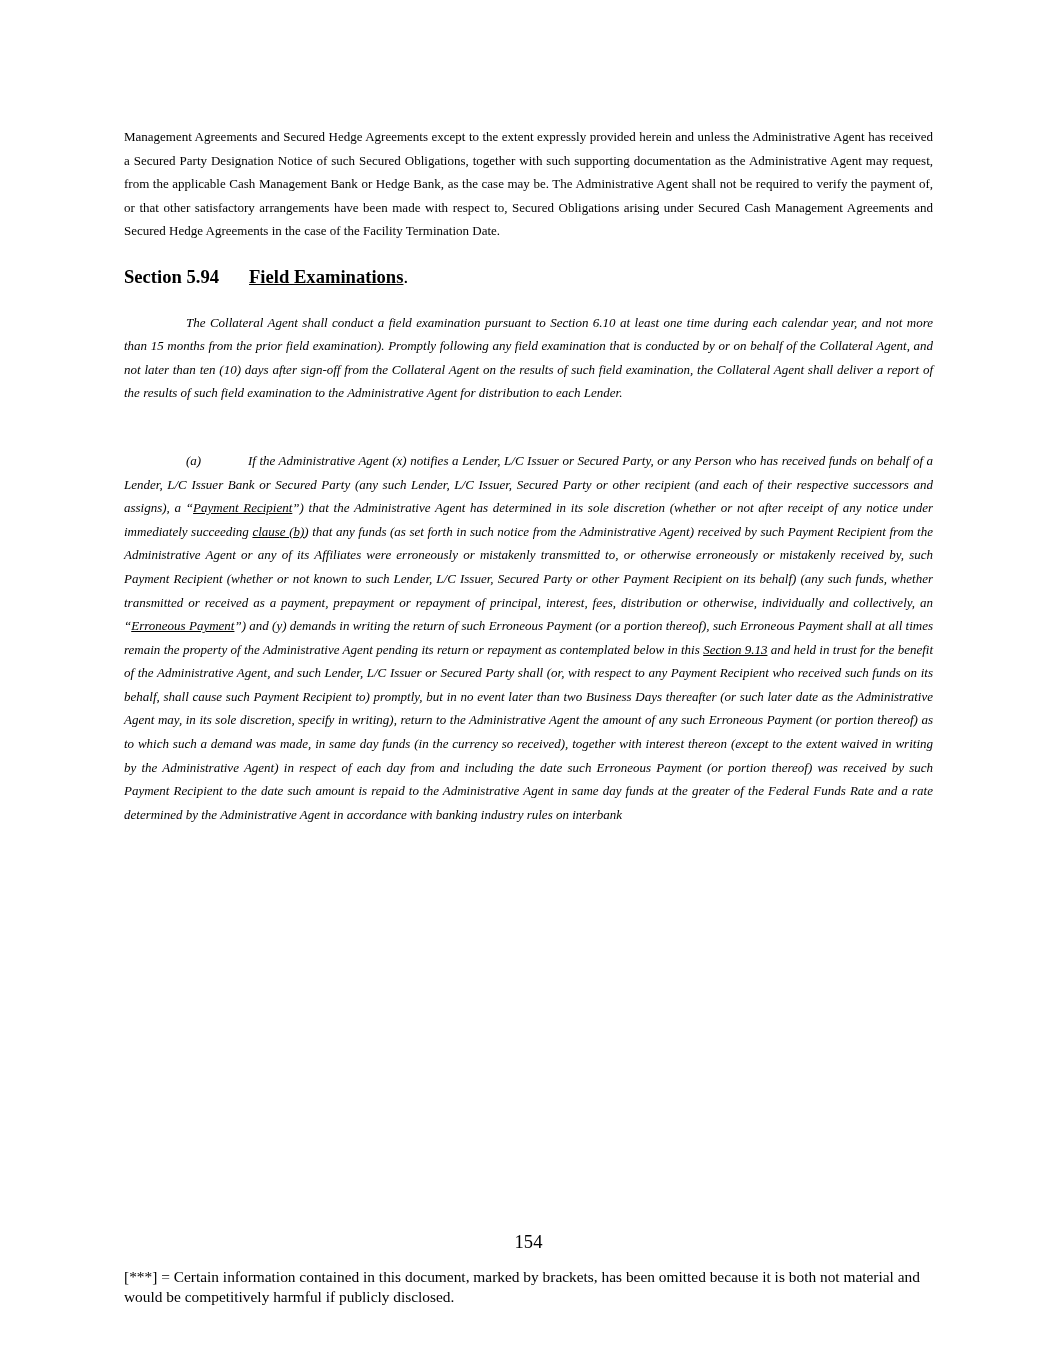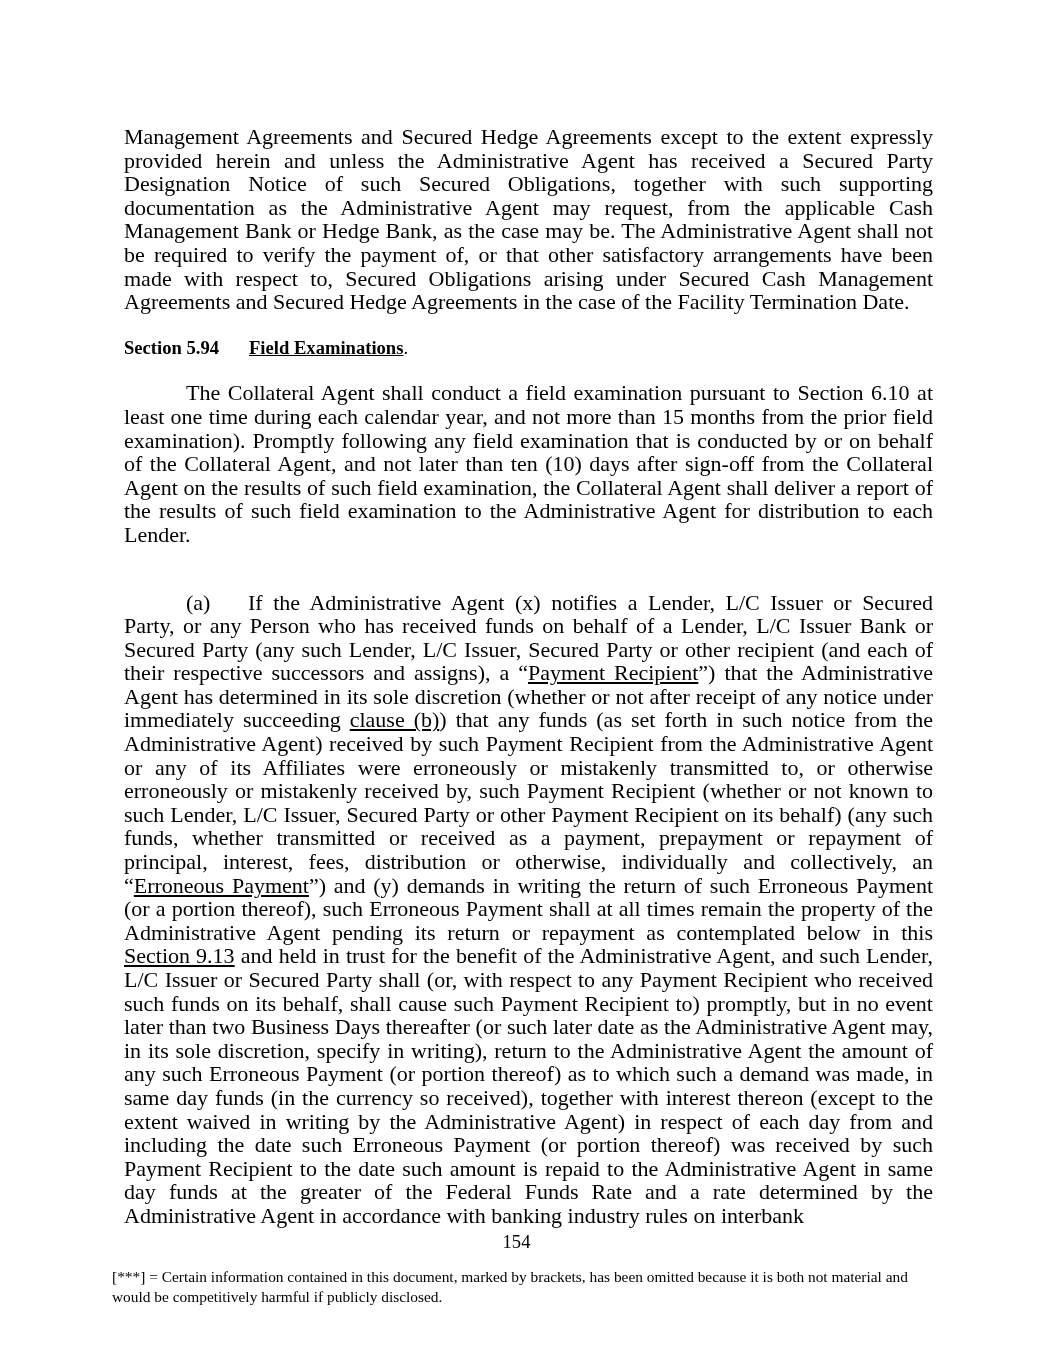--- a/index.html
+++ b/index.html
@@ -16,26 +16,27 @@
       color: #000000;
     }
     .page {
       position: absolute;
       left: 124px;
       top: 125px;
       width: 809px;
     }
     p.body {
       margin: 0;
-      font-size: 22px;
+      font-size: 13px;
       line-height: 23.6px;
       text-align: justify;
     }
     p.indent {
       text-indent: 62px;
+      font-style: italic;
     }
     .heading {
       margin: 0;
       font-size: 18.6px;
       line-height: 23.6px;
       font-weight: bold;
     }
     .heading .num {
       display: inline-block;
       width: 125px;
@@ -43,21 +44,21 @@
     .u { text-decoration: underline; }
     .gap-sm { height: 22px; }
     .gap-md { height: 22px; }
     .clause-label {
       display: inline-block;
       width: 62px;
       text-indent: 0;
     }
     .footer {
       position: absolute;
-      left: 112px;
+      left: 124px;
       top: 1230px;
       width: 809px;
     }
     .page-number {
       text-align: center;
       font-size: 18.6px;
       line-height: 24px;
       margin: 0;
     }
     .footnote {

